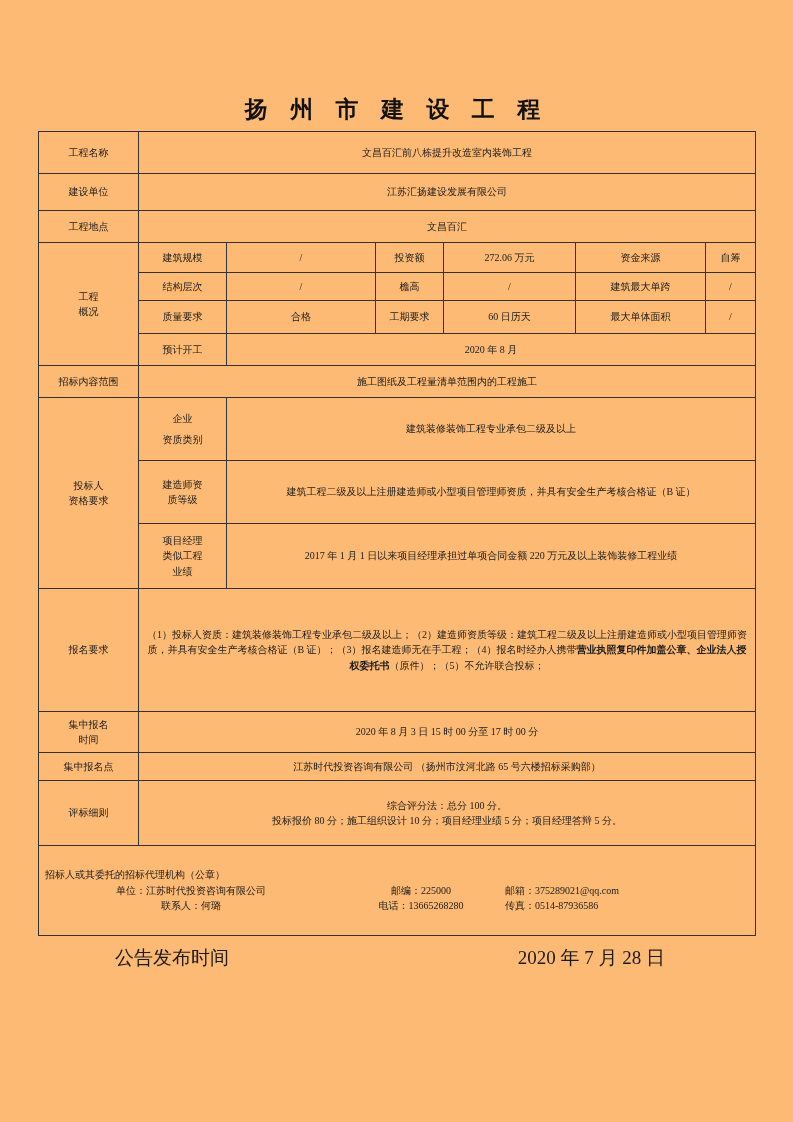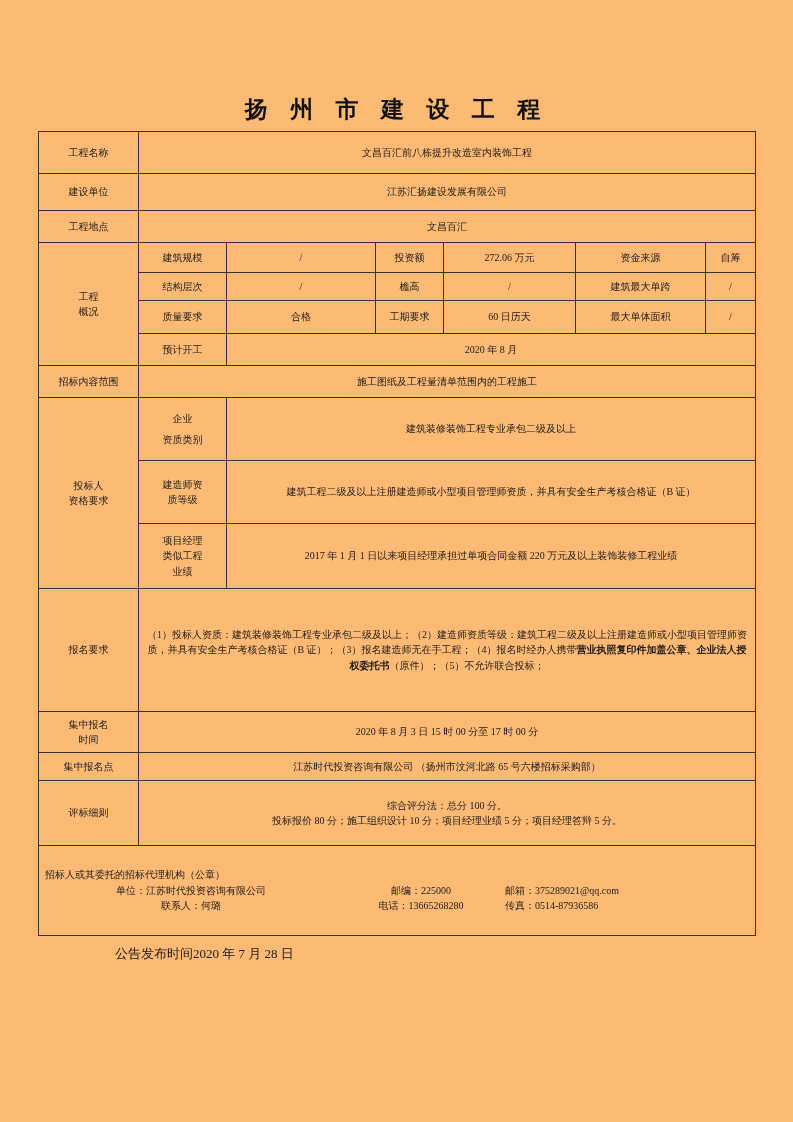--- a/index.html
+++ b/index.html
@@ -36,23 +36,23 @@
   td.eval-cell { text-align:left; line-height:29px; padding-left:12px; white-space:pre-line; }
   td.builder-cell { text-align:left; line-height:29px; padding-left:12px; }
   td.perf-cell { text-align:left; padding-left:12px; font-size:13.5px; }
   td.agency-cell { text-align:left; padding:6px 8px 6px 8px; line-height:30px; vertical-align:middle;margin-left:47px; }
   .agency-row { display:flex; }
   .seg-a { display:inline-block; width:292px; }
   .seg-b { display:inline-block; width:168px;text-align:center; }
   .bold { font-weight:bold; }
   .footer {
     margin:9px 0 0 38px; width:717px; box-sizing:border-box;
-    display:flex; 
+    display:flex; justify-content:space-between;
     padding:0 90px 0 77px;
-    font-size:13px; color:#1a1a1a;
+    font-size:19px; color:#1a1a1a;
   }
 </style>
 </head>
 <body>
 
 <div class="page">
 
   <div class="doc-title">扬 州 市 建 设 工 程</div>
 
   <table class="tender">

